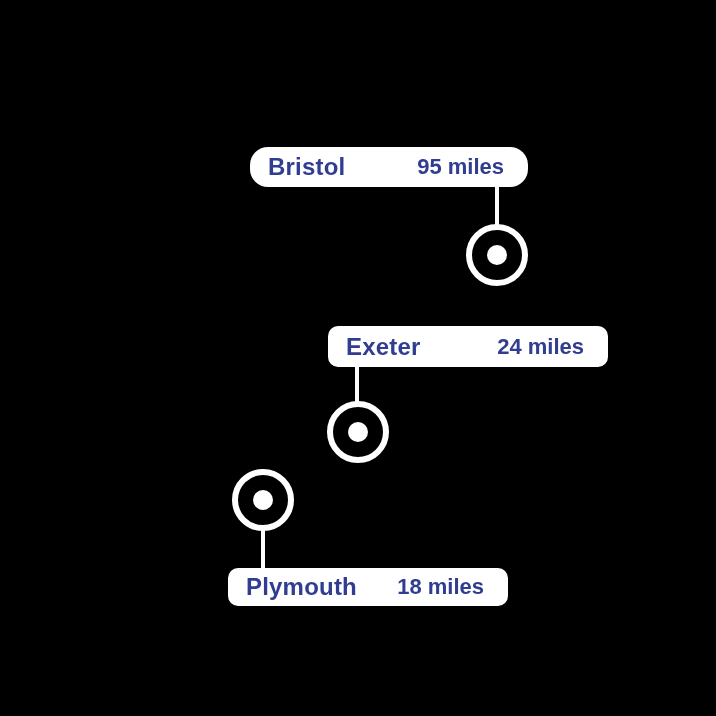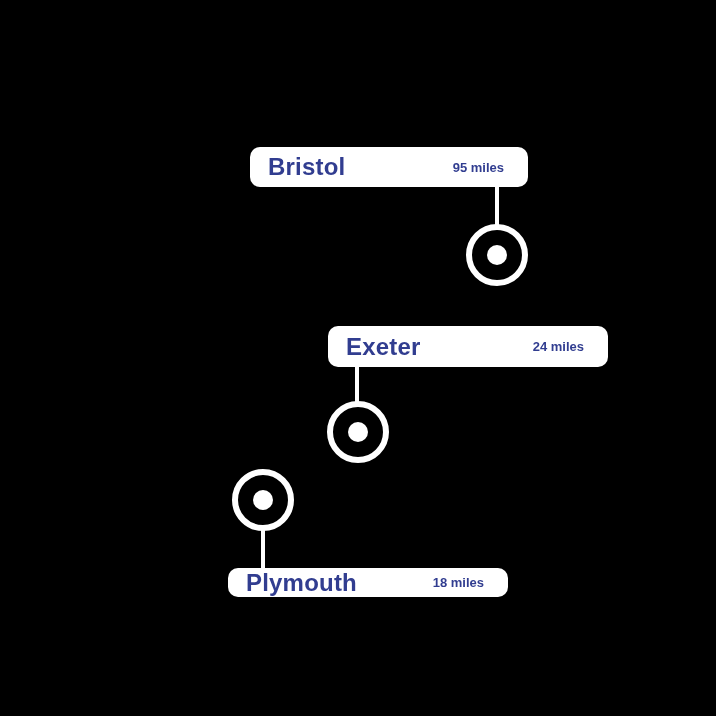--- a/index.html
+++ b/index.html
@@ -27,21 +27,21 @@
   }
   .city-name {
     color: var(--text, #313d90);
     font-size: 24px;
     font-weight: 700;
     letter-spacing: 0.2px;
     white-space: nowrap;
   }
   .distance {
     color: var(--text, #313d90);
-    font-size: 13px;
+    font-size: 22px;
     font-weight: 700;
     white-space: nowrap;
   }
   .connector {
     position: absolute;
     width: 4px;
     background: var(--marker, #ffffff);
   }
   .marker {
     position: absolute;
@@ -56,31 +56,31 @@
     justify-content: center;
   }
   .marker-dot {
     width: 20px;
     height: 20px;
     border-radius: 50%;
     background: var(--marker, #ffffff);
   }
 
   
-  .pill-bristol   { left: 250px; top: 147px; width: 278px; height: 40px; }
+  .pill-bristol   { left: 250px; top: 147px; width: 278px; height: 40px; border-radius: 18px; }
   .line-bristol   { left: 495px; top: 186px; height: 40px; }
   .marker-bristol { left: 466px; top: 224px; }
 
   
   .pill-exeter    { left: 328px; top: 326px; width: 280px; height: 41px; }
   .line-exeter    { left: 355px; top: 366px; height: 38px; }
   .marker-exeter  { left: 327px; top: 401px; }
 
   
-  .pill-plymouth   { left: 228px; top: 568px; width: 280px; height: 29px; }
+  .pill-plymouth   { left: 228px; top: 568px; width: 280px; height: 38px; }
   .line-plymouth   { left: 261px; top: 529px; height: 41px; }
   .marker-plymouth { left: 232px; top: 469px; }
 </style>
 </head>
 <body>
 
 <div id="stage">
 
   <div class="callout">
     <div class="pill pill-bristol">

